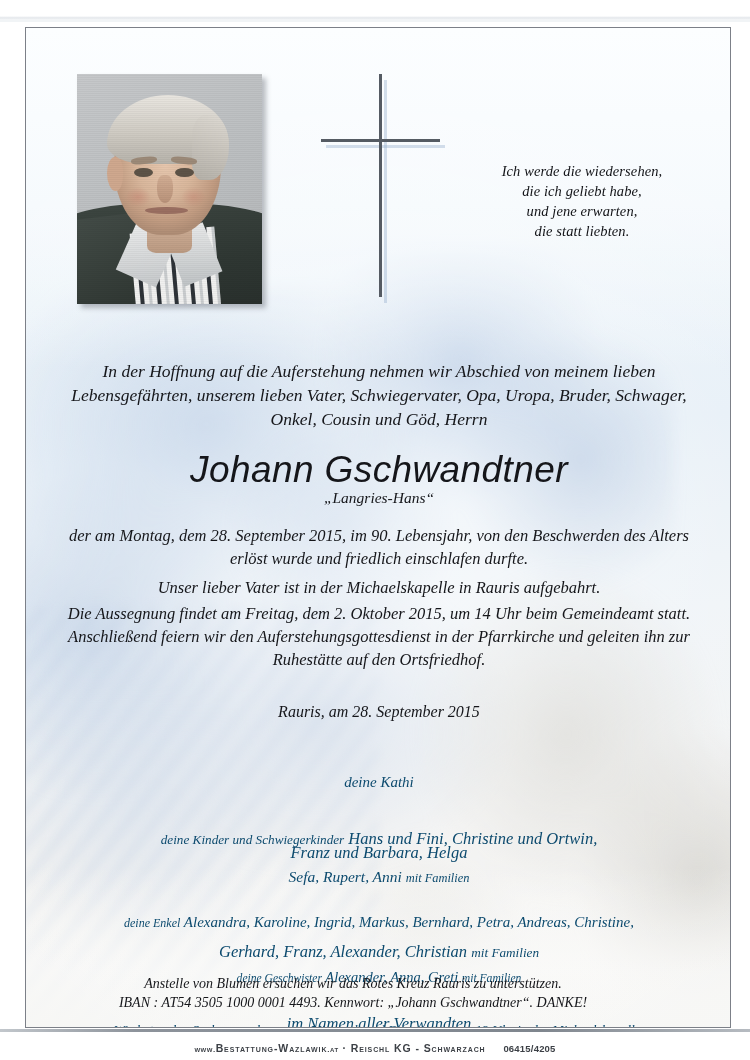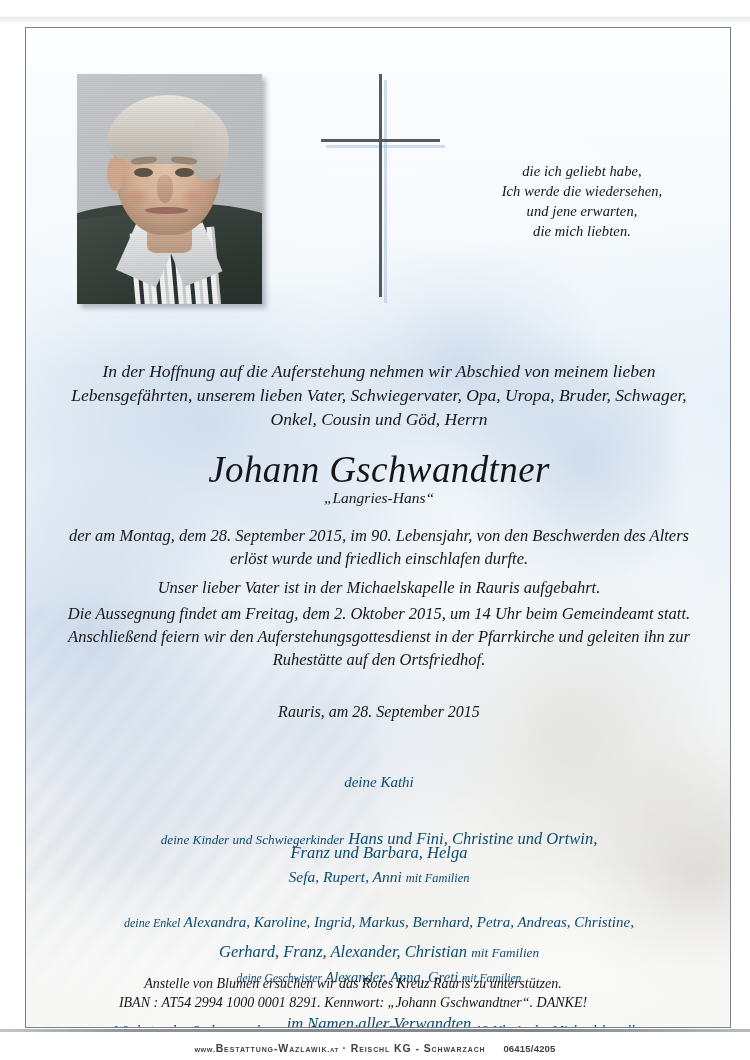--- a/index.html
+++ b/index.html
@@ -151,21 +151,21 @@
     text-align:center;font-style:italic;
     font-size:14.5px;line-height:20px;letter-spacing:.1px;color:#121317;
   }
   #verse div{white-space:nowrap;}
 
   .tx{position:absolute;left:26px;width:654px;text-align:center;font-style:italic;color:#15161a;}
 
   .intro{top:331px;font-size:17.5px;line-height:24px;}
   #name{
     top:420px;font-size:37px;line-height:44px;letter-spacing:.4px;font-style:italic;
-    font-family:Liberation Serif, serif;
+    font-family:Liberation Sans, sans-serif;
   }
   #nick{top:460px;font-size:15.5px;line-height:20px;}
   .blk1{top:496px;font-size:16.5px;line-height:23px;}
   .blk2{top:548px;font-size:16.5px;line-height:23px;}
   .blk3{top:574px;font-size:16.5px;line-height:23px;}
   #place-date{top:675px;font-size:16px;line-height:18px;}
   #thanks{top:703px;font-size:21px;line-height:27px;}
 
   .fam{position:absolute;left:18px;width:670px;text-align:center;font-style:italic;color:#0c4a6e;}
   .f1{top:744px;font-size:15px;line-height:20px;}
@@ -233,24 +233,24 @@
     </div>
 
     <div id="cross">
       <div class="cr-vs"></div>
       <div class="cr-hs"></div>
       <div class="cr-v"></div>
       <div class="cr-h"></div>
     </div>
 
     <div id="verse">
+      <div>Ich werde die wiedersehen,</div>
       <div>die ich geliebt habe,</div>
-      <div>Ich werde die wiedersehen,</div>
       <div>und jene erwarten,</div>
-      <div>die mich liebten.</div>
+      <div>die statt liebten.</div>
     </div>
 
     <div class="tx intro">In der Hoffnung auf die Auferstehung nehmen wir Abschied von meinem lieben Lebensgefährten, unserem lieben Vater, Schwiegervater, Opa, Uropa, Bruder, Schwager, Onkel, Cousin und Göd, Herrn</div>
     <div class="tx" id="name">Johann Gschwandtner</div>
     <div class="tx" id="nick">„Langries-Hans“</div>
     <div class="tx blk1">der am Montag, dem 28. September 2015, im 90. Lebensjahr, von den Beschwerden des Alters erlöst wurde und friedlich einschlafen durfte.</div>
     <div class="tx blk2">Unser lieber Vater ist in der Michaelskapelle in Rauris aufgebahrt.</div>
     <div class="tx blk3">Die Aussegnung findet am Freitag, dem 2. Oktober 2015, um 14 Uhr beim Gemeindeamt statt. Anschließend feiern wir den Auferstehungsgottesdienst in der Pfarrkirche und geleiten ihn zur Ruhestätte auf den Ortsfriedhof.</div>
     <div class="tx" id="place-date">Rauris, am 28. September 2015</div>
 
@@ -276,21 +276,21 @@
       <span class="small">deine Geschwister</span>
       <span>Alexander, Anna, Greti</span>
       <span class="small">mit Familien</span>
     </div>
     <div class="fam" style="top:966px;font-size:16.5px;margin-top:20px;">im Namen aller Verwandten</div>
     <div class="fam" style="top:994px;font-size:13.5px;">Wir beten den Seelenrosenkranz am Mittwoch und Donnerstag um 19 Uhr in der Michaelskapelle.</div>
   </div>
 
   <div id="donation">
     <div>Anstelle von Blumen ersuchen wir das Rotes Kreuz Rauris zu unterstützen.</div>
-    <div>IBAN : AT54  2994 1000 0001 8291. Kennwort: „Johann Gschwandtner“. DANKE!</div>
+    <div>IBAN : AT54  3505 1000 0001 4493. Kennwort: „Johann Gschwandtner“. DANKE!</div>
   </div>
 
   <div id="footrule"></div>
 
   <div id="footer">
     <span class="lc">www.</span><span>Bestattung-Wazlawik</span><span class="lc">.at</span>
     <span>·</span>
     <span>Reischl KG</span>
     <span>-</span>
     <span>Schwarzach</span>

